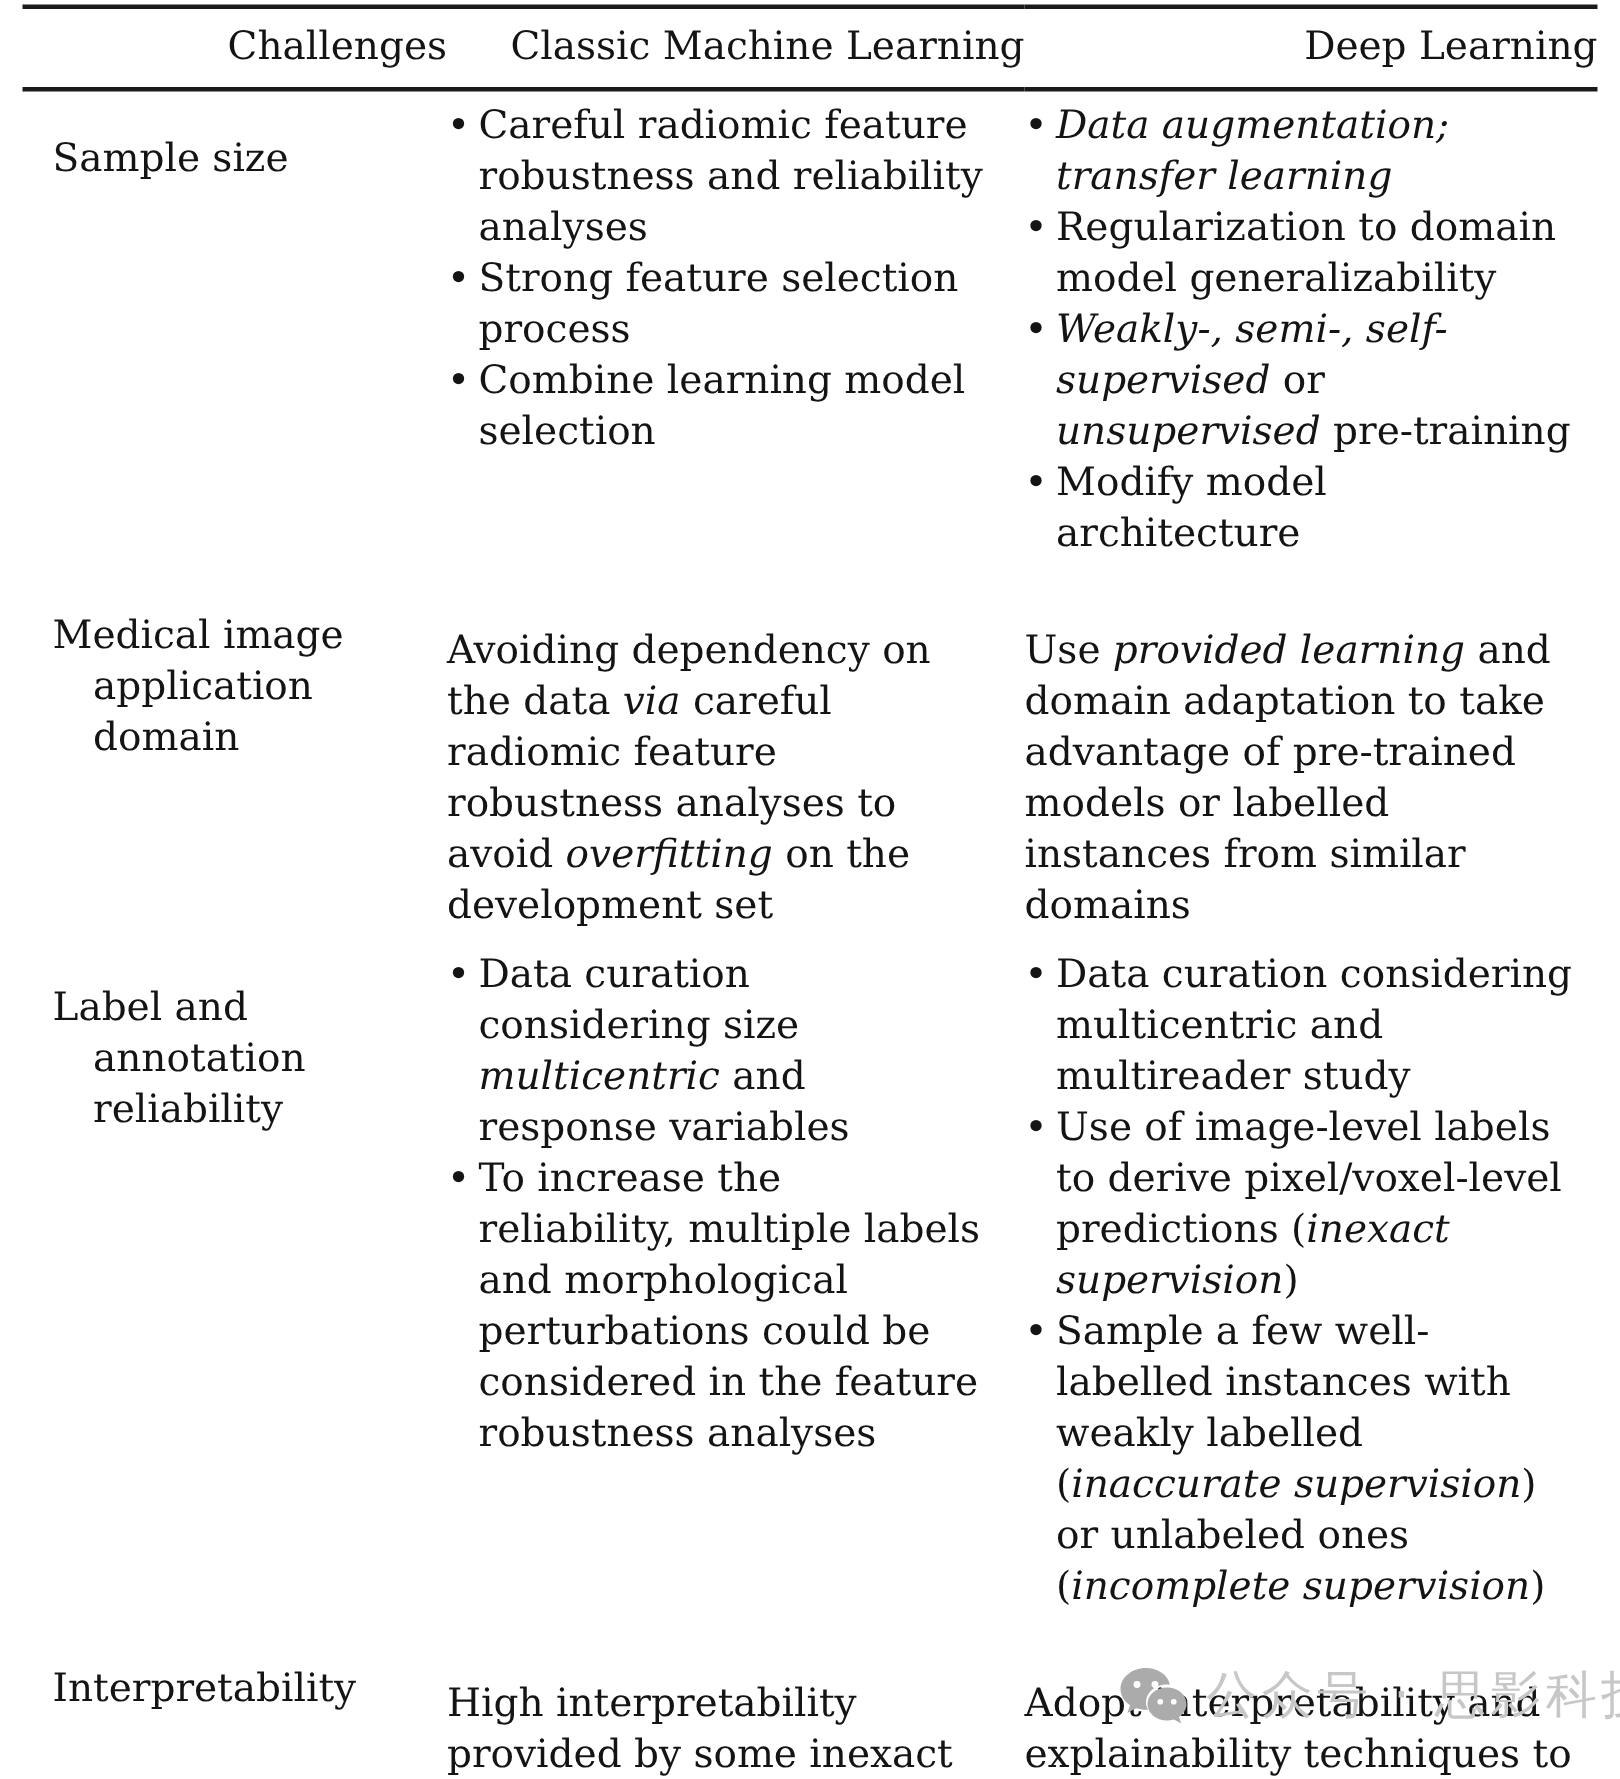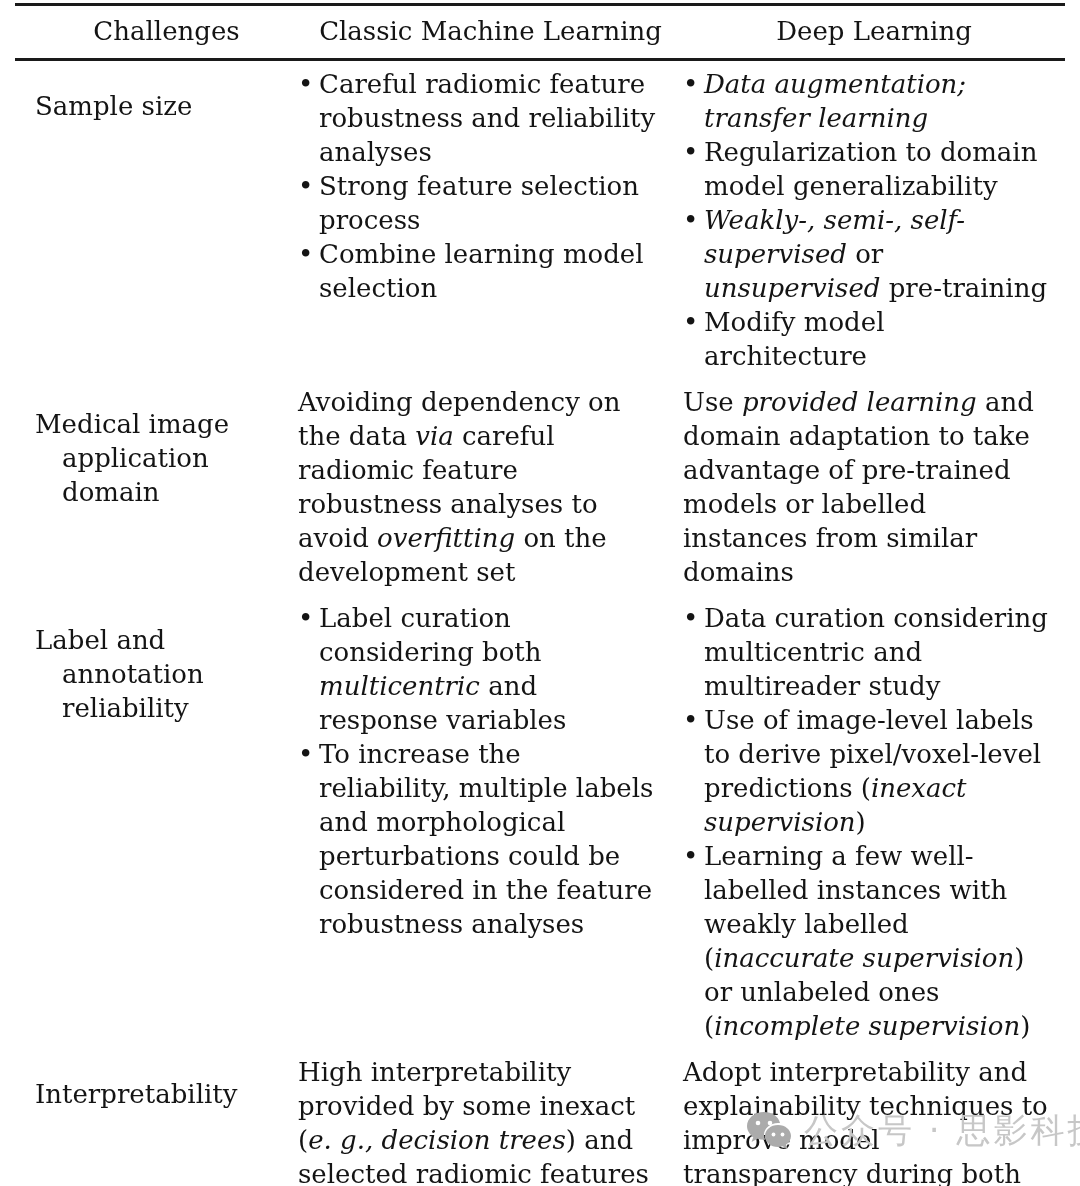--- a/index.html
+++ b/index.html
@@ -14,37 +14,37 @@
   table.cmp{
     position:absolute;left:15px;top:3px;
     width:1050px;
     border-collapse:collapse;
     border-top:3px solid var(--rule-color,#1a1a1a);
     border-bottom:3px solid var(--rule-color,#1a1a1a);
     font-size:26px;line-height:34px;
   }
   col.c1{width:283px;} col.c2{width:385px;} col.c3{width:382px;}
   thead th{
-    text-align:center;font-weight:normal;
+    text-align:right;font-weight:normal;
     padding:8px 0 10px 0;
     border-bottom:3px solid var(--rule-color,#1a1a1a);
     vertical-align:top;
   }
   thead th.col-challenge{padding-left:20px;}
   td{vertical-align:top;padding:6px 0;}
   td.col-challenge{padding-left:20px;padding-right:10px;}
   td.col-classic{padding-right:24px;}
   td.col-deep{padding-right:12px;}
   .challenge-label{
     width:190px;
     padding-left:27px;text-indent:-27px;margin-top:22px;
   }
   .bullet-item{position:relative;padding-left:21px;}
   .bullet-item .dot{position:absolute;left:0;top:0;}
-  .para{padding:0;}
+  .para{padding:0;margin-top:32px;}
   i{}
   .watermark{
     position:absolute;left:746px;top:1108px;
     display:flex;align-items:center;gap:12px;
     pointer-events:none;
   }
   .wm-icon{color:var(--wm-icon,#ababab);flex:0 0 auto;}
   .wm-text{
     font-family:"DejaVu Sans","Liberation Sans",sans-serif;
     font-size:34px;line-height:44px;
@@ -97,27 +97,27 @@
           </td>
           <td class="col-deep">
             <div class="para"><span>Use </span><i>provided learning</i><span> and domain adaptation to take advantage of pre-trained models or labelled instances from similar domains</span></div>
           </td>
         </tr>
         <tr>
           <td class="col-challenge">
             <div class="challenge-label">Label and annotation reliability</div>
           </td>
           <td class="col-classic">
-            <div class="bullet-item"><span class="dot">•</span><span class="runs"><span>Label curation considering both </span><i>multicentric</i><span> and response variables</span></span></div>
+            <div class="bullet-item"><span class="dot">•</span><span class="runs"><span>Data curation considering size </span><i>multicentric</i><span> and response variables</span></span></div>
             <div class="bullet-item"><span class="dot">•</span><span class="runs"><span>To increase the reliability, multiple labels and morphological perturbations could be considered in the feature robustness analyses</span></span></div>
           </td>
           <td class="col-deep">
             <div class="bullet-item"><span class="dot">•</span><span class="runs"><span>Data curation considering multicentric and multireader study</span></span></div>
             <div class="bullet-item"><span class="dot">•</span><span class="runs"><span>Use of image-level labels to derive pixel/voxel-level predictions (</span><i>inexact supervision</i><span>)</span></span></div>
-            <div class="bullet-item"><span class="dot">•</span><span class="runs"><span>Learning a few well-labelled instances with weakly labelled (</span><i>inaccurate supervision</i><span>) or unlabeled ones (</span><i>incomplete supervision</i><span>)</span></span></div>
+            <div class="bullet-item"><span class="dot">•</span><span class="runs"><span>Sample a few well-labelled instances with weakly labelled (</span><i>inaccurate supervision</i><span>) or unlabeled ones (</span><i>incomplete supervision</i><span>)</span></span></div>
           </td>
         </tr>
         <tr>
           <td class="col-challenge">
             <div class="challenge-label">Interpretability</div>
           </td>
           <td class="col-classic">
             <div class="para"><span>High interpretability provided by some inexact (</span><i>e. g., decision trees</i><span>) and selected radiomic features (in terms of relevance or importance)</span></div>
           </td>
           <td class="col-deep">

